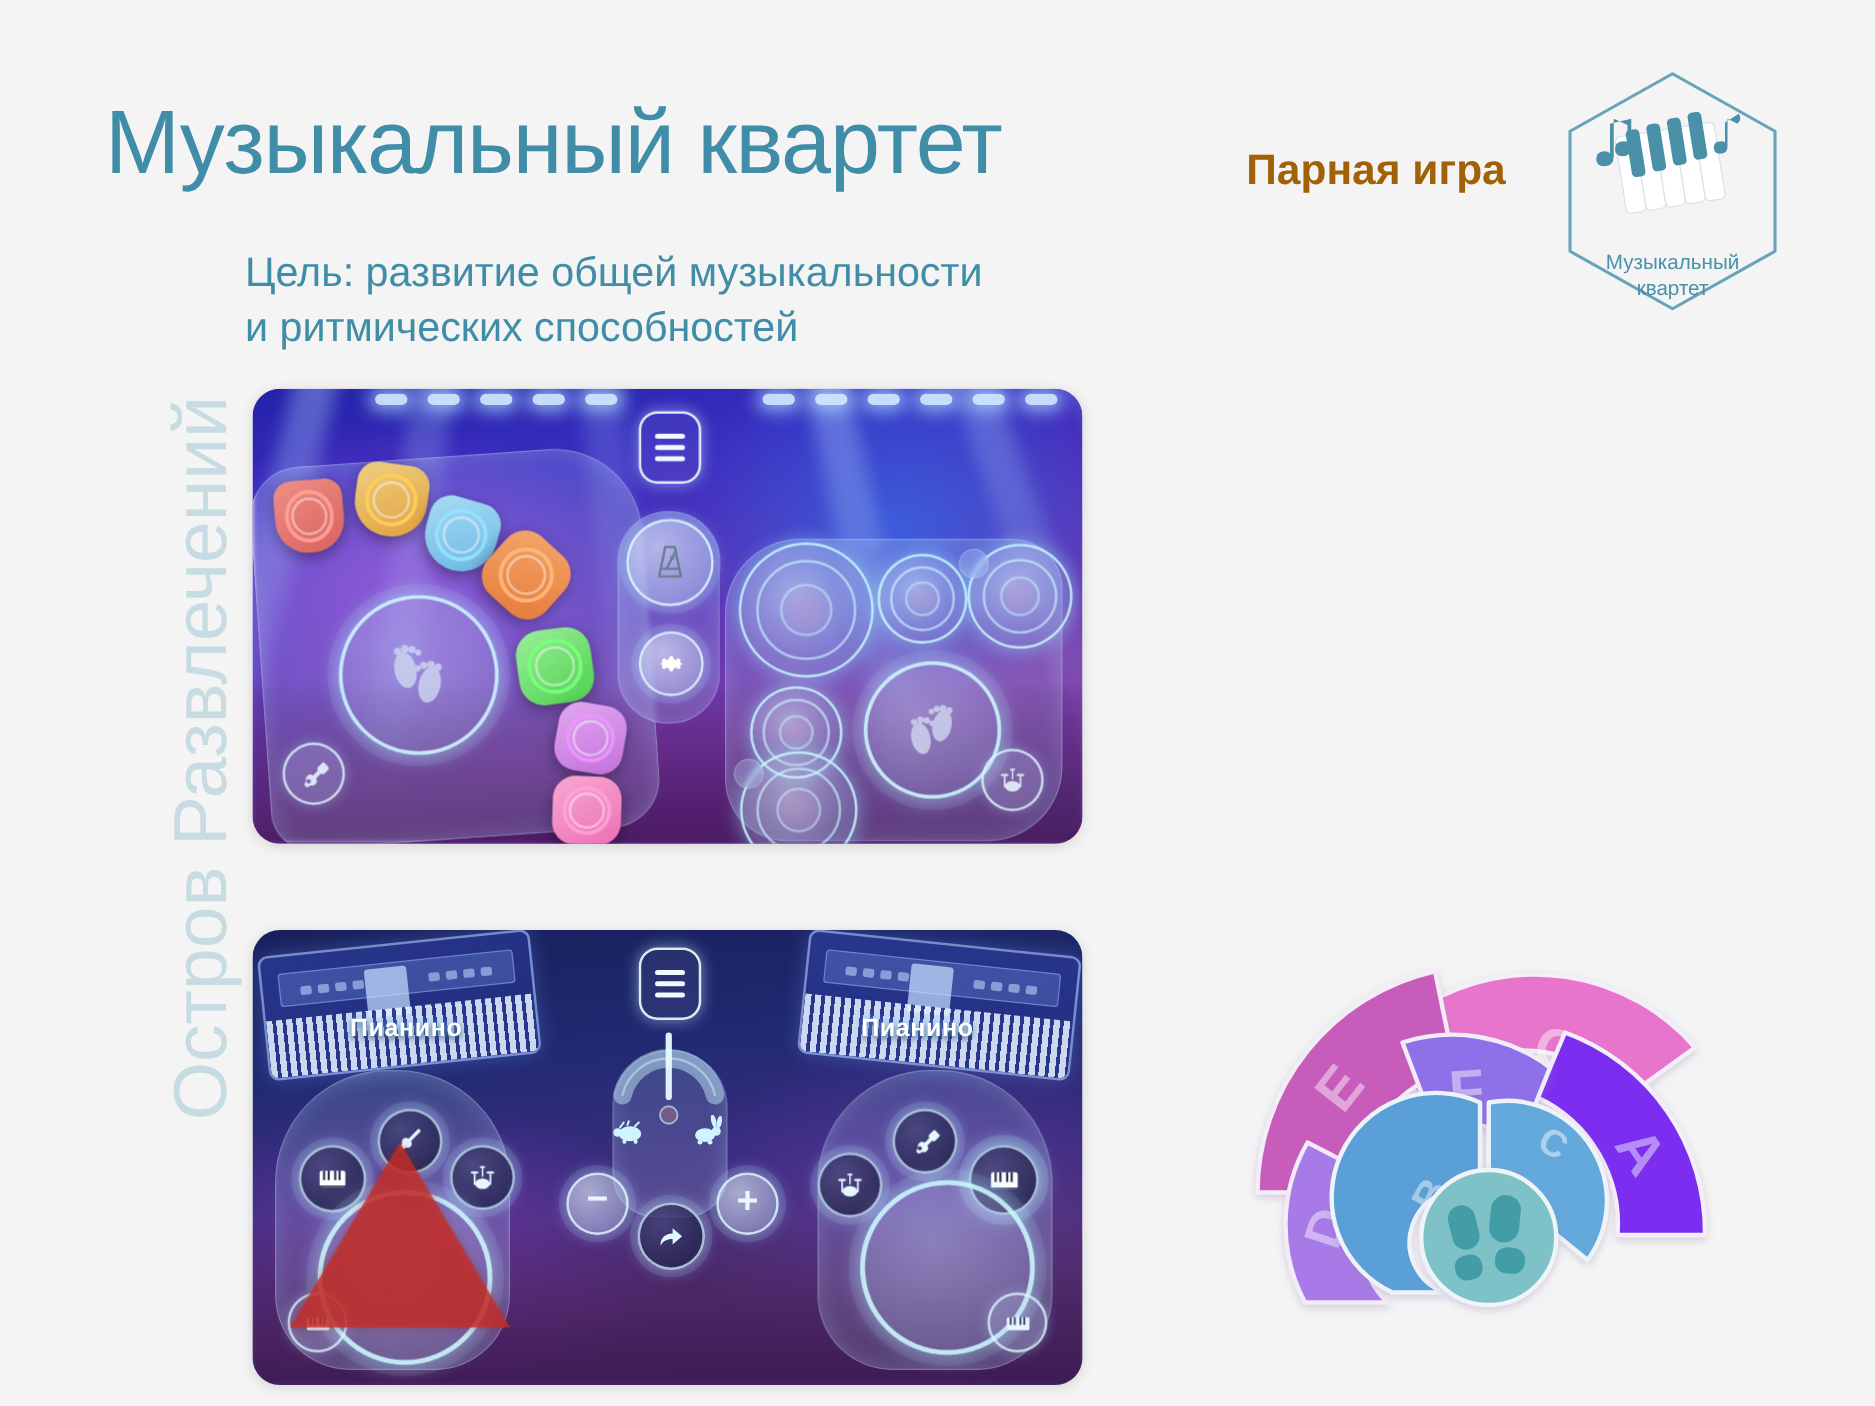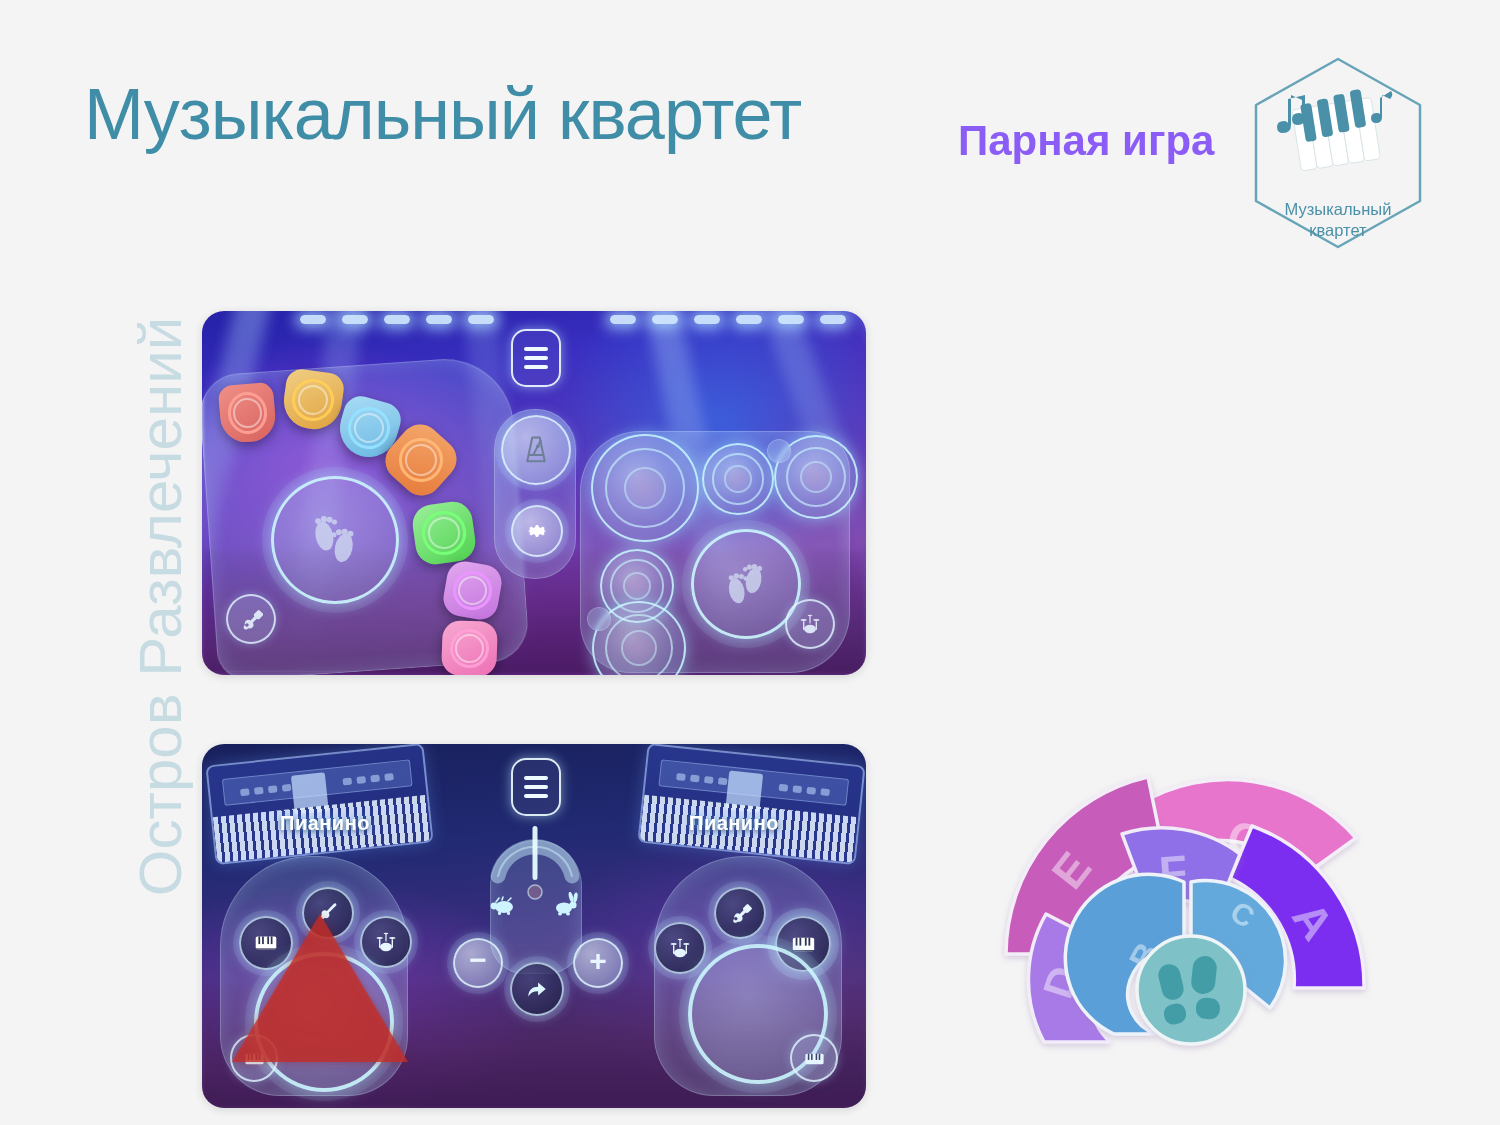--- a/index.html
+++ b/index.html
@@ -16,23 +16,23 @@
   
   .title{
     position:absolute;left:84px;top:78px;
     font-size:72px;line-height:1;
     font-weight:400;
     letter-spacing:-1px;
     color:#3f8da6;
     white-space:nowrap;
   }
   .pair-badge{
-    position:absolute;left:958px;top:117px;
-    font-size:42px;font-weight:700;
-    color:#8b5cf6;
+    position:absolute;left:997px;top:117px;
+    font-size:34px;font-weight:700;
+    color:#a16207;
     white-space:nowrap;
   }
   .goal{
     position:absolute;left:196px;top:196px;
     font-size:33px;line-height:1.33;
     color:#3f8da6;
     white-space:pre-line;
     max-width:760px;
   }
 
@@ -230,20 +230,22 @@
     fill:rgba(255,255,255,.45);
   }
 </style>
 </head>
 <body>
 
 <div class="page">
 
   <div class="title">Музыкальный квартет</div>
   <div class="pair-badge">Парная игра</div>
+  <div class="goal">Цель: развитие общей музыкальности
+и ритмических способностей</div>
 
   <div class="side-caption">Остров Развлечений</div>
 
   <div class="logo-badge">
     <svg viewBox="0 0 180 196">
       <path d="M90 4 L172 50 L172 146 L90 192 L8 146 L8 50 Z" fill="none" stroke="#68a4b8" stroke-width="2.5" stroke-linejoin="round"></path>
       <g transform="rotate(-9 90 78)">
         <rect x="48" y="48" width="16" height="62" rx="4" fill="#ffffff" stroke="#d8e4e8" stroke-width="1"></rect>
         <rect x="64" y="48" width="16" height="62" rx="4" fill="#ffffff" stroke="#d8e4e8" stroke-width="1"></rect>
         <rect x="80" y="48" width="16" height="62" rx="4" fill="#ffffff" stroke="#d8e4e8" stroke-width="1"></rect>

